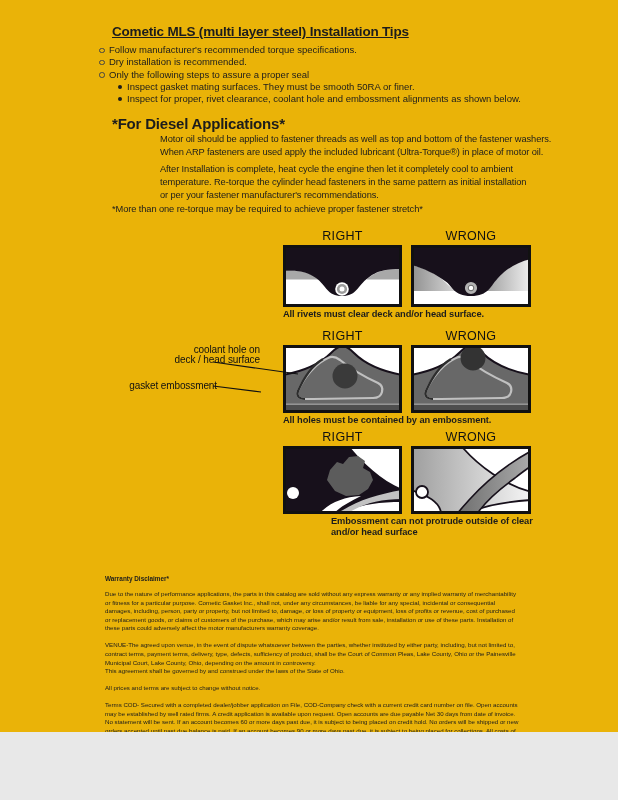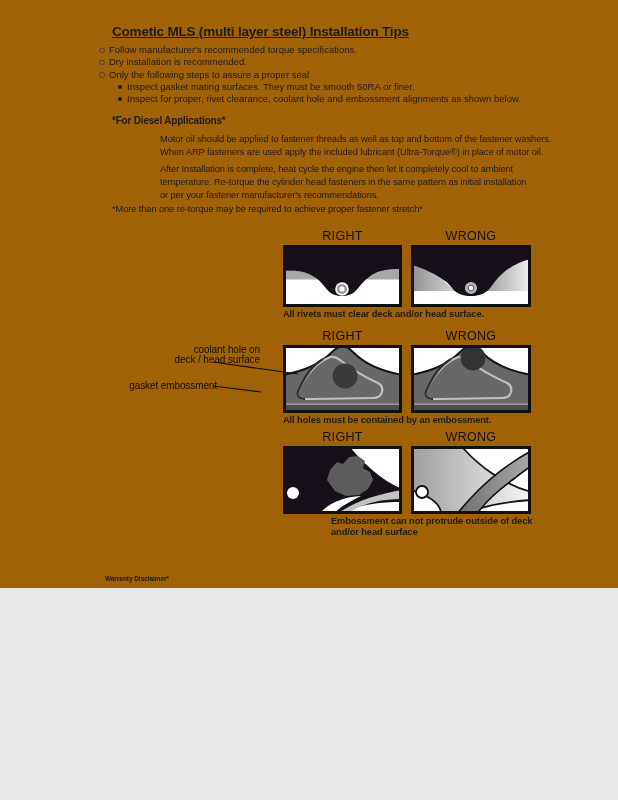--- a/index.html
+++ b/index.html
@@ -1,20 +1,20 @@
 <!DOCTYPE html>
 <html><head>
 <meta charset="utf-8">
 <style>
   html,body{margin:0;padding:0;background:#e8e8e8;}
   .page{
     position:relative;
-    width:618px;height:588px;
+    width:618px;height:732px;
     margin:0 auto;
-    background:#a16207;
+    background:#eab308;
     font-family:"Liberation Sans","DejaVu Sans",sans-serif;
     color:#1c1c1c;
     overflow:hidden;
   }
   .abs{position:absolute;}
   .pre{white-space:pre-line;margin-left:48px;}
 
   
   .title{
     left:112px;top:24px;
@@ -30,21 +30,21 @@
     content:"";position:absolute;left:0;top:3.5px;
     width:3.5px;height:3.5px;border:1px solid #444;border-radius:50%;
   }
   .subtip{position:relative;margin-left:19px;padding-left:9px;}
   .subtip::before{
     content:"";position:absolute;left:0;top:4px;
     width:4px;height:4px;background:#1c1c1c;border-radius:50%;
   }
 
   
-  .diesel-heading{left:112px;top:115px;font-size:10px;font-weight:bold;letter-spacing:-0.2px;}
+  .diesel-heading{left:112px;top:115px;font-size:15px;font-weight:bold;letter-spacing:-0.2px;}
   .para{font-size:9.3px;line-height:13px;width:482px;letter-spacing:-0.1px;}
   .p1{left:112px;top:133px;}
   .p2{left:112px;top:163px;}
   .p3{left:112px;top:203px;}
 
   
   .diag{width:249px;padding-left:46px;}
   .d1{left:237px;top:229px;}
   .d2{left:237px;top:329px;}
   .d3{left:237px;top:430px;}
@@ -199,21 +199,21 @@
               <stop offset="1" stop-color="#aaaaaa"></stop>
           </linearGradient>
         </defs>
         <rect x="0" y="0" width="120" height="68" fill="#ffffff"></rect>
         <path d="M0,2 H52 C68,20 92,38 120,46 V54 C92,56 70,60 56,68 H30 C30,56 16,49 0,44 Z" fill="url(#g3a)" stroke="#17101b" stroke-width="1.8"></path>
         <path d="M120,5 C100,16 76,34 58,54 C52,61 48,65 46,68 L66,68 C74,56 90,42 104,32 C110,27 116,23 120,20 Z" fill="url(#g3b)" stroke="#17101b" stroke-width="1.6"></path>
         <circle cx="11" cy="46" r="6" fill="#ffffff" stroke="#17101b" stroke-width="1.8"></circle>
         <rect x="1.5" y="1.5" width="117" height="65" fill="none" stroke="#111111" stroke-width="3"></rect>
       </svg>
     </div>
-    <div class="dg-caption pre">Embossment can not protrude outside of deck
+    <div class="dg-caption pre">Embossment can not protrude outside of clear
 and/or head surface</div>
   </div>
 
   <div class="abs disclaimer">
     <p class="disc-heading">Warranty Disclaimer*</p>
     <p class="disc-para">Due to the nature of performance applications, the parts in this catalog are sold without any express warranty or any implied warranty of merchantability or fitness for a particular purpose.  Cometic Gasket Inc., shall not, under any circumstances, be liable for any special, incidental or consequential damages, including, person, party or property, but not limited to, damage, or loss of property or equipment, loss of profits or revenue, cost of purchased or replacement goods, or claims of customers of the purchase, which may arise and/or result from sale, installation or use of these parts.  Installation of these parts could adversely affect the motor manufacturers warranty coverage.</p>
     <p class="disc-para pre">VENUE-The agreed upon venue, in the event of dispute whatsoever between the parties, whether instituted by either party, including, but not limited to, contract terms, payment terms, delivery, type, defects, sufficiency of product, shall be the Court of Common Pleas, Lake County, Ohio or the Painesville Municipal Court, Lake County, Ohio, depending on the amount in controversy.
 This agreement shall be governed by and construed under the laws of the State of Ohio.</p>
     <p class="disc-para">All prices and terms are subject to change without notice.</p>
     <p class="disc-para">Terms COD- Secured with a completed dealer/jobber application on File, COD-Company check with a current credit card number on file.  Open accounts may be established by well rated firms.  A credit application is available upon request.  Open accounts are due payable Net 30 days from date of invoice.  No statement will be sent.  If an account becomes 60 or more days past due, it is subject to being placed on credit hold.  No orders will be shipped or new orders accepted until past due balance is paid.  If an account becomes 90 or more days past due, it is subject to being placed for collections.  All costs of collection are the responsibility of the customer, including attorney fees, court costs, and other expenses of litigation.</p>

